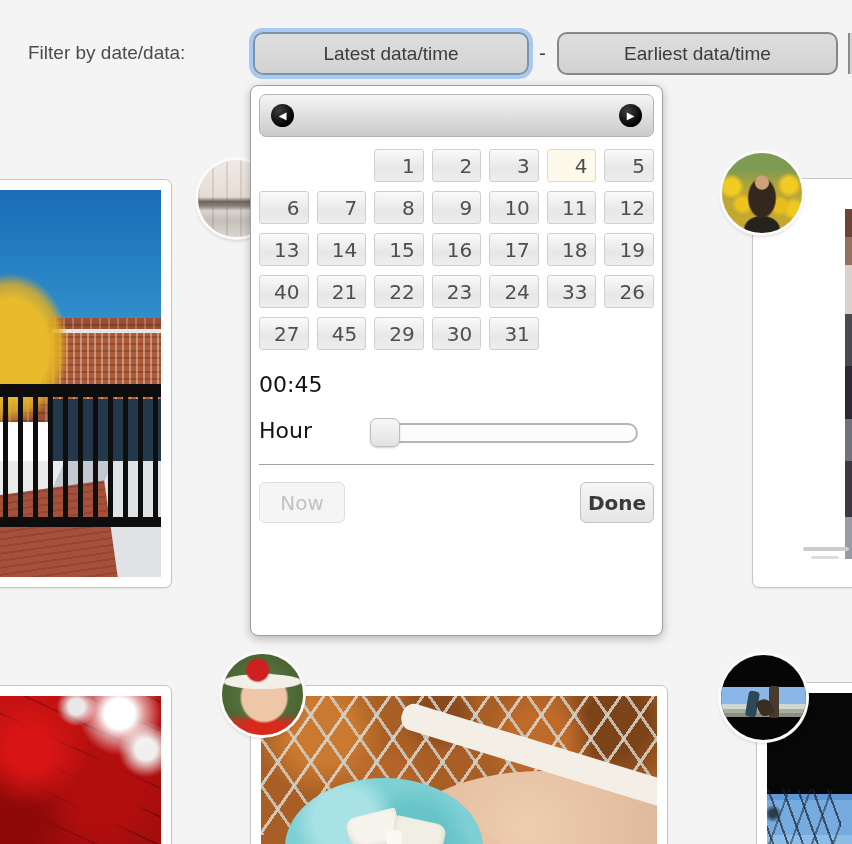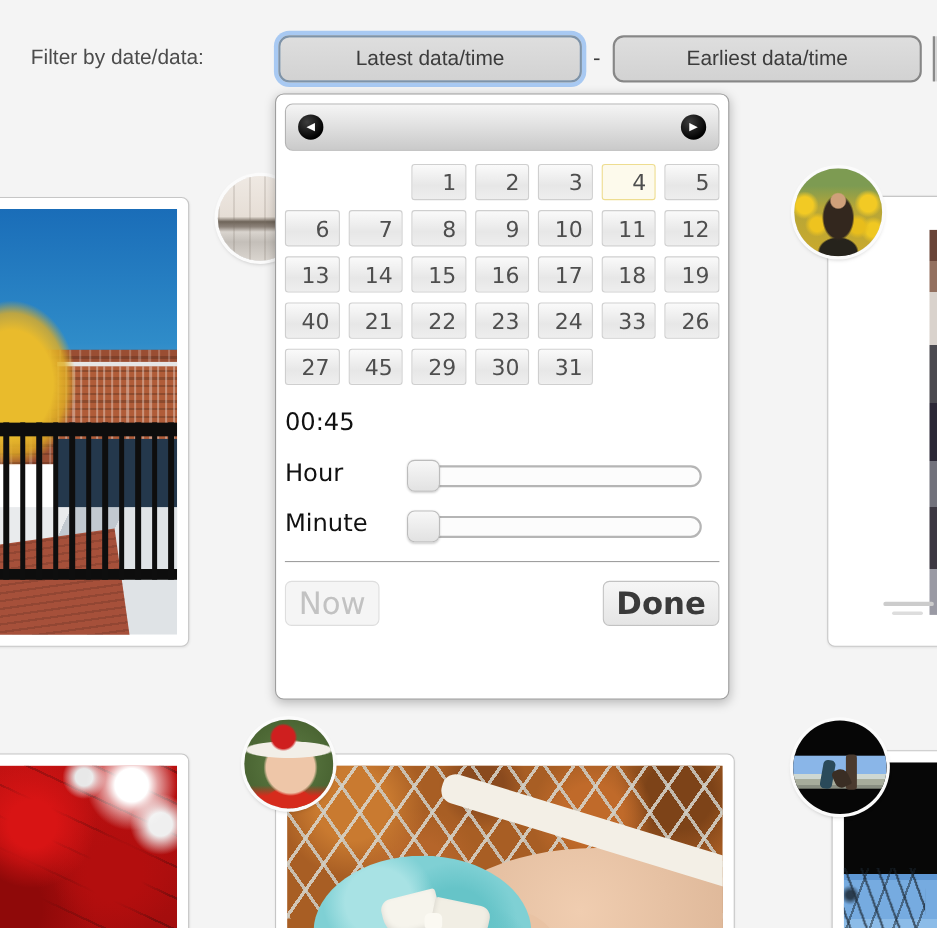--- a/index.html
+++ b/index.html
@@ -48,23 +48,23 @@
   .slider-row{display:flex;align-items:flex-end;margin-top:16px;font-size:22px;color:#111;height:30px;}
   .slider-label{width:112px;}
   .slider-track{position:relative;width:267px;height:20px;box-sizing:border-box;
     border:2px solid #b5b5b5;border-radius:13px;background:#fcfcfc;cursor:pointer;}
   .slider-handle{position:absolute;left:-3px;top:-7px;width:30px;height:29px;box-sizing:border-box;
     background:linear-gradient(#f7f7f7,#e2e2e2);border:1px solid #bcbcbc;border-radius:7px;
     box-shadow:0 1px 2px rgba(0,0,0,.18);cursor:grab;}
   .dp-buttonpane{margin-top:21px;border-top:1px solid #9f9f9f;padding-top:17px;
     display:flex;justify-content:space-between;align-items:center;}
   .dp-btn{box-sizing:border-box;height:41px;display:flex;align-items:center;justify-content:center;
-    border-radius:6px;font-size:28px;cursor:pointer;}
+    border-radius:6px;font-size:20px;cursor:pointer;}
   .dp-btn.now{width:86px;color:#c2c2c2;background:#f5f5f5;border:1px solid #dedede;}
-  .dp-btn.done{width:106px;color:#3a3a3a;font-weight:bold;
+  .dp-btn.done{width:74px;color:#3a3a3a;font-weight:bold;
     background:linear-gradient(#f6f6f6,#e5e5e5);border:1px solid #c2c2c2;}
   
   .photo-card{position:absolute;box-sizing:border-box;background:#fff;border:1px solid #c6c6c6;
     border-radius:7px;padding:10px;z-index:1;box-shadow:0 1px 2px rgba(0,0,0,.07);cursor:pointer;}
   .photo{position:relative;width:100%;height:100%;overflow:hidden;}
   .layer{position:absolute;}
   
   .card-tl{left:-38px;top:179px;width:210px;height:409px;}
   .p-sky{left:0;right:0;top:0;height:45%;background:linear-gradient(#1a6db8,#2f8cc9 70%,#57a3d4);}
   .p-bldg{left:0;right:0;top:33%;height:27%;background:#9a4e33;
@@ -296,26 +296,20 @@
       <div class="time-value">00:45</div>
     </div>
 
     <div class="slider-row">
       <div class="slider-label">Hour</div>
       <div class="slider-track">
         <div class="slider-handle"></div>
       </div>
     </div>
 
-    <div class="slider-row">
-      <div class="slider-label">Minute</div>
-      <div class="slider-track">
-        <div class="slider-handle"></div>
-      </div>
-    </div>
 
     <div class="dp-buttonpane">
       <div class="dp-btn now">Now</div>
       <div class="dp-btn done">Done</div>
     </div>
   </div>
 
 </div>
 
 </body></html>

